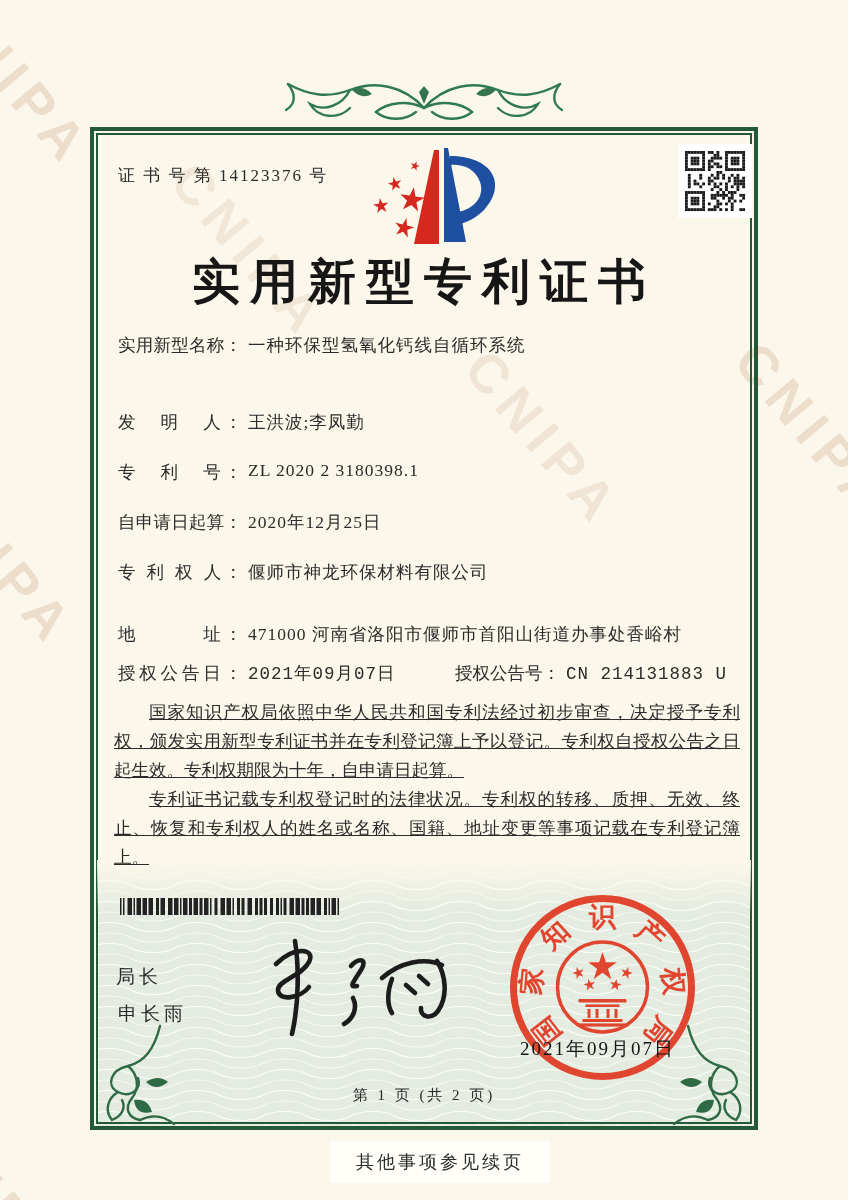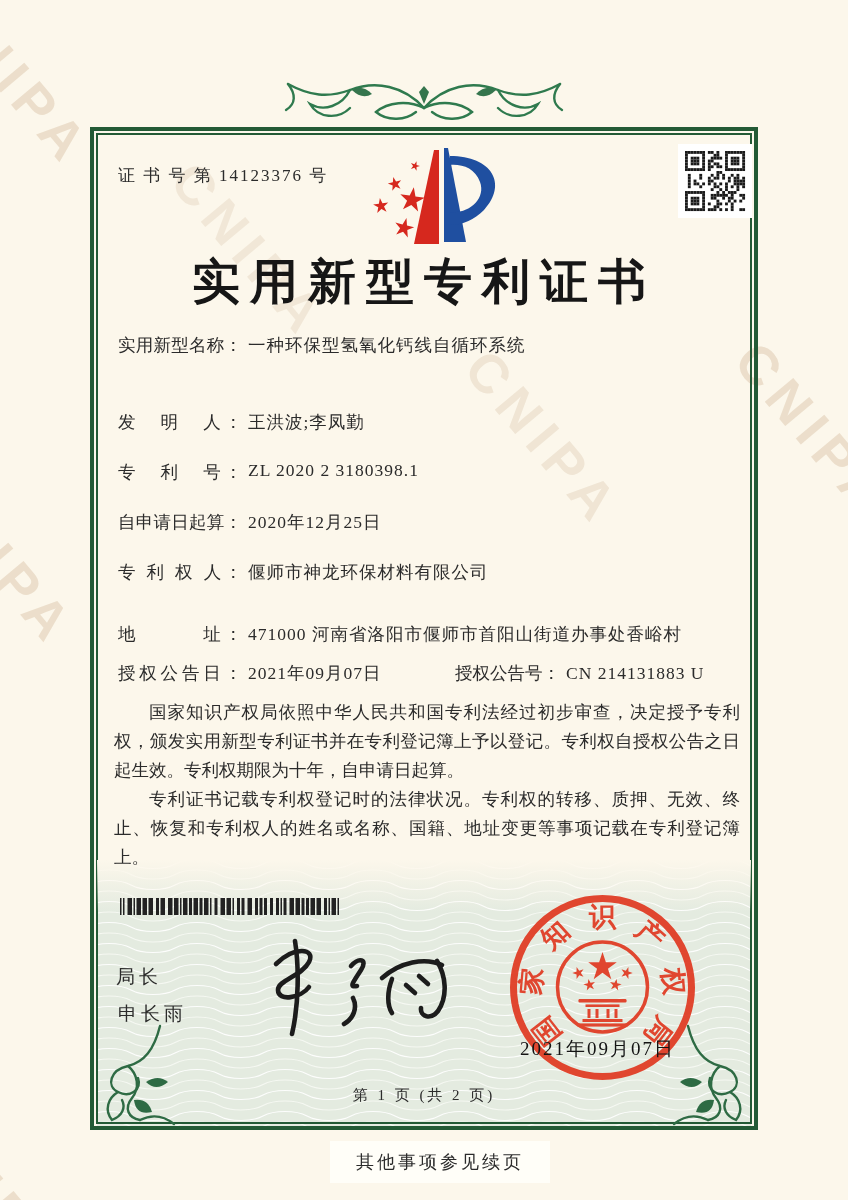--- a/index.html
+++ b/index.html
@@ -32,26 +32,26 @@
   .logo{position:absolute;left:352px;top:138px;z-index:3;}
   .qr{position:absolute;left:678px;top:144px;z-index:3;}
   .title{position:absolute;left:90px;top:250px;width:668px;text-align:center;
          font-size:48px;font-weight:bold;letter-spacing:10px;color:#161616;z-index:3;}
   
   .frow{position:absolute;left:118px;font-size:17.5px;z-index:3;white-space:nowrap;}
   .flabel{display:inline-block;width:124px;text-align:justify;text-align-last:justify;
           vertical-align:top;}
   .fvalue{margin-left:6px;letter-spacing:1px;}
   .r0{top:333px;} .r1{top:410px;} .r2{top:460px;} .r3{top:510px;}
-  .r4{top:560px;} .r5{top:622px;} .r6{top:661px;}
+  .r4{top:560px;} .r5{top:622px;} .r6{top:661px;font-family:Liberation Mono, monospace;}
   .grant-no-pair{position:absolute;left:337px;top:0;}
   
   .body-text{position:absolute;left:114px;top:698px;width:626px;font-size:17.5px;
              line-height:29px;text-align:justify;z-index:3;}
-  .body-text p{margin:0;text-indent:2em;}
+  .body-text p{margin:0;text-indent:2em;text-decoration:underline;}
   
   .barcode{position:absolute;left:120px;top:898px;z-index:3;}
   .signer-title{position:absolute;left:116px;top:964px;font-size:19px;letter-spacing:4px;z-index:3;}
   .signer-name{position:absolute;left:118px;top:1001px;font-size:19px;letter-spacing:4px;z-index:3;}
   .signature{position:absolute;left:248px;top:932px;z-index:3;}
   .seal{position:absolute;left:505px;top:890px;z-index:3;opacity:.93;}
   .seal-ch{font-size:27px;font-weight:bold;fill:#e03a22;font-family:"Liberation Serif",serif;}
   .seal-date{position:absolute;left:520px;top:1036px;width:170px;font-size:19px;
              letter-spacing:2px;color:#141414;z-index:4;white-space:nowrap;}
   .page-footer{position:absolute;left:90px;top:1086px;width:668px;text-align:center;

